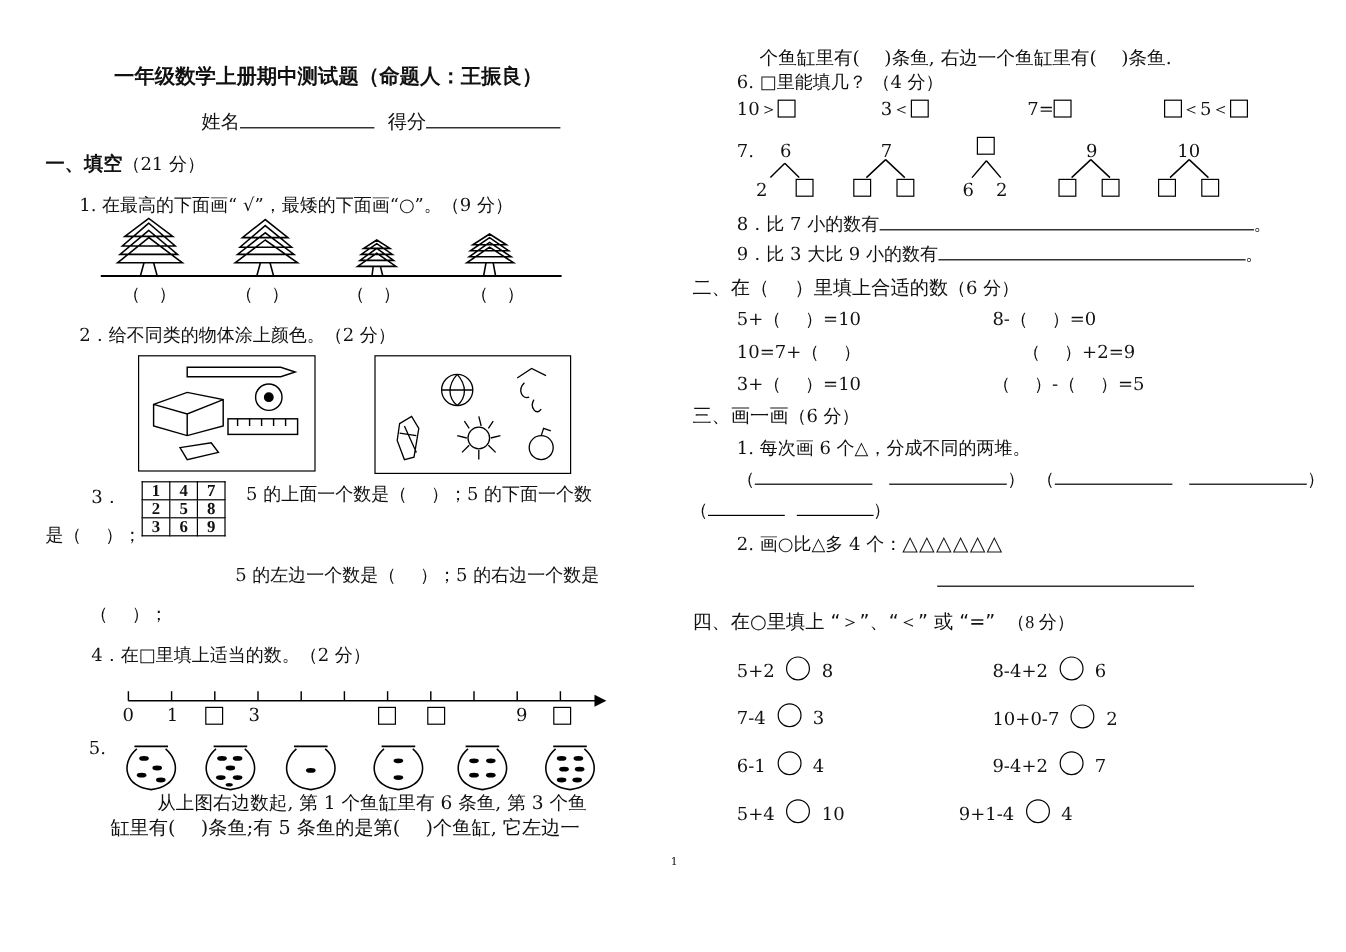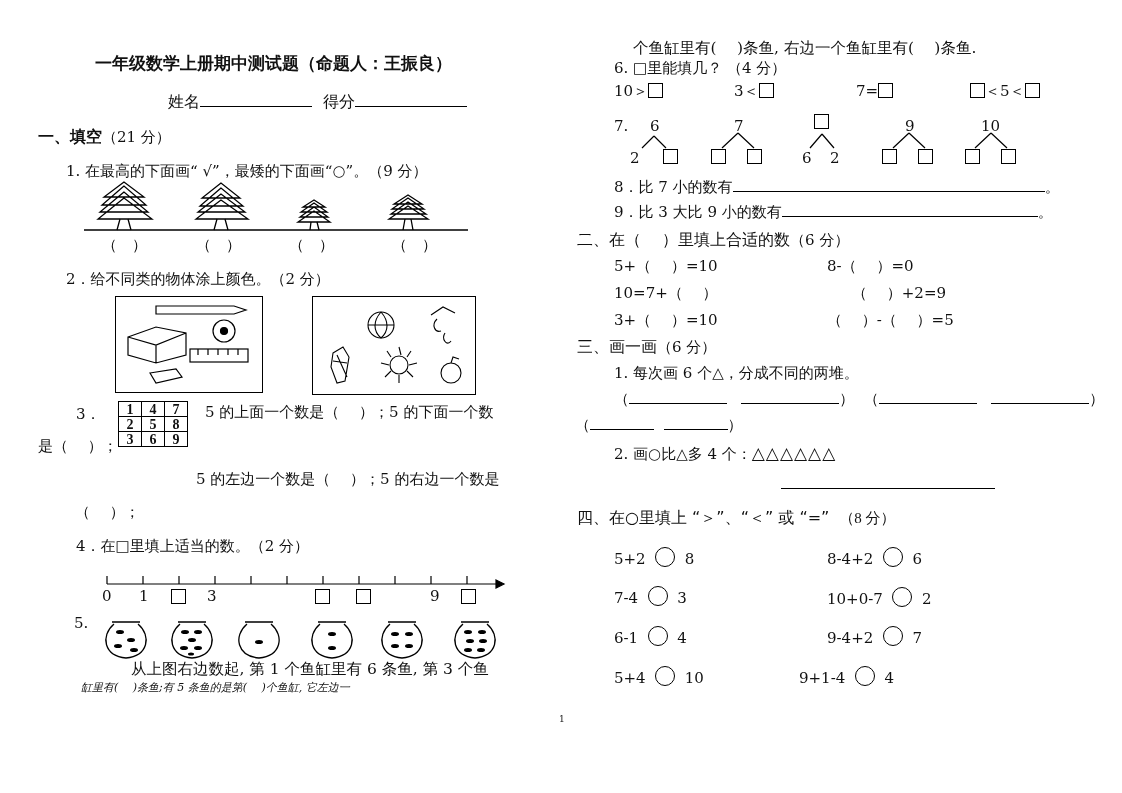--- a/index.html
+++ b/index.html
@@ -182,21 +182,21 @@
       <ellipse cx="409" cy="646" rx="4" ry="2"></ellipse>
     <ellipse cx="468" cy="632" rx="4" ry="2"></ellipse>
       <ellipse cx="482" cy="632" rx="4" ry="2"></ellipse>
       <ellipse cx="470" cy="641" rx="4" ry="2"></ellipse>
       <ellipse cx="483" cy="641" rx="4" ry="2"></ellipse>
       <ellipse cx="468" cy="650" rx="4" ry="2"></ellipse>
       <ellipse cx="481" cy="650" rx="4" ry="2"></ellipse>
   </g>
 </svg>
 <div class="abs" style="left:131px;top:659px;font-size:15.5px;">从上图右边数起, 第 1 个鱼缸里有 6 条鱼, 第 3 个鱼</div>
-<div class="abs" style="left:81px;top:680px;font-size:11px;font-style:italic;">缸里有(　 )条鱼;有 5 条鱼的是第(　 )个鱼缸, 它左边一</div>
+<div class="abs" style="left:92px;top:680px;font-size:16px;">缸里有(　 )条鱼;有 5 条鱼的是第(　 )个鱼缸, 它左边一</div>
 
 <div class="abs" style="left:633px;top:38px;font-size:15.5px;">个鱼缸里有(　 )条鱼, 右边一个鱼缸里有(　 )条鱼.</div>
 
 <div class="abs" style="left:614px;top:59px;">6.  □里能填几？ （4 分）</div>
 <div class="abs" style="left:614px;top:82px;"><span>10＞</span><span class="sq"></span></div>
 <div class="abs" style="left:734px;top:82px;"><span>3＜</span><span class="sq"></span></div>
 <div class="abs" style="left:856px;top:82px;"><span>7=</span><span class="sq"></span></div>
 <div class="abs" style="left:970px;top:82px;"><span class="sq"></span><span>＜5＜</span><span class="sq"></span></div>
 
 <div class="abs" style="left:614px;top:117px;">7.</div>

